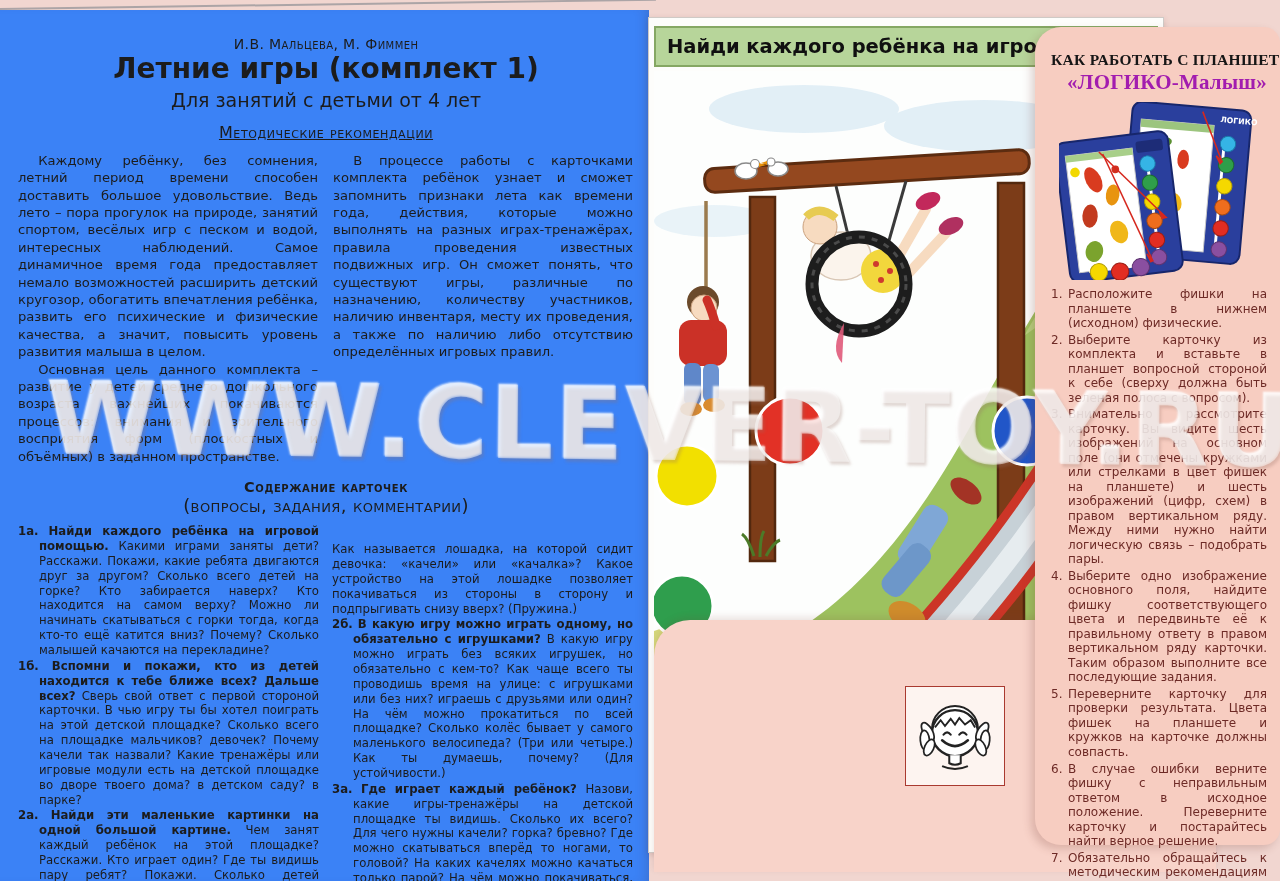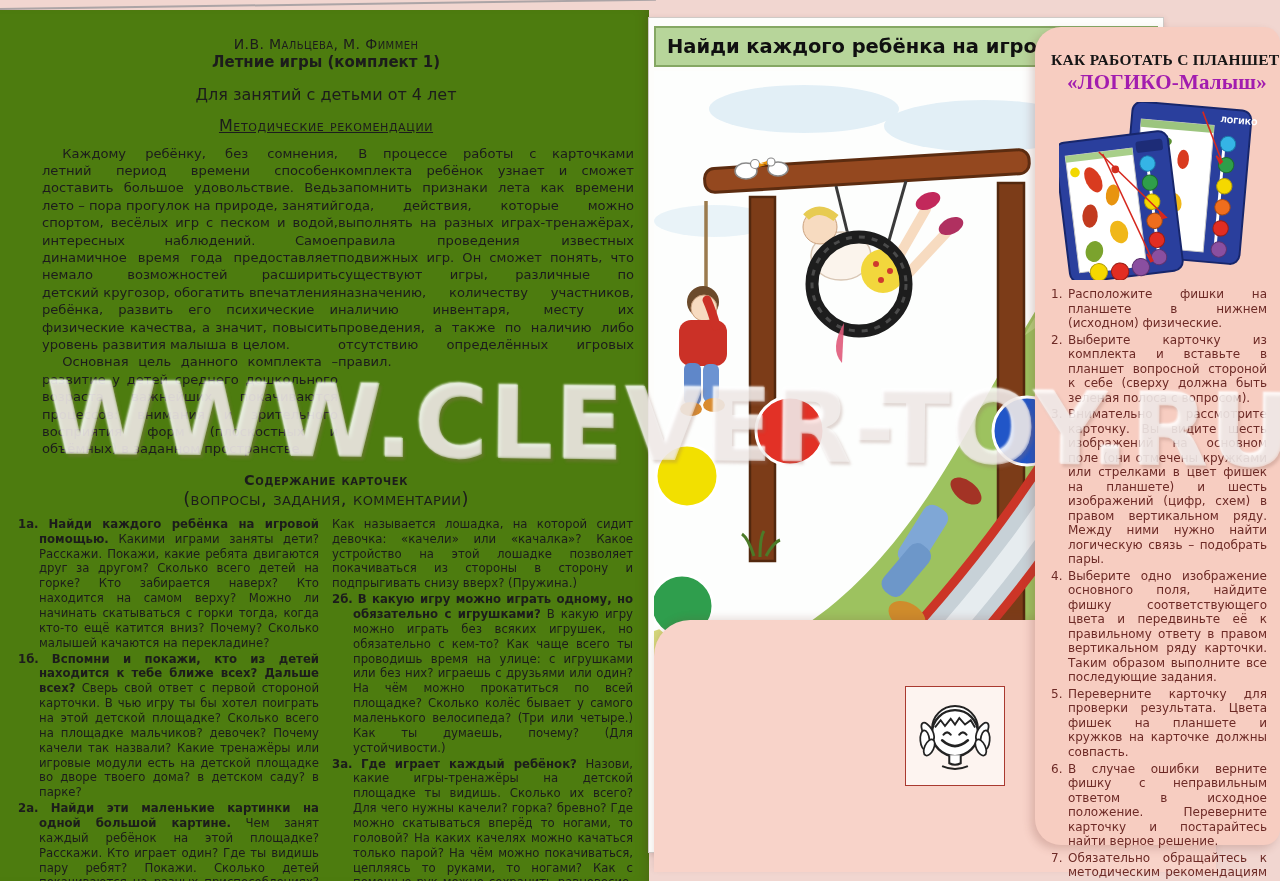--- a/index.html
+++ b/index.html
@@ -4,43 +4,43 @@
 <style>
   html,body{margin:0;padding:0;background:#e9d2cc;}
   .scene{
     position:relative;width:1280px;height:881px;overflow:hidden;
     background:#f1d6d0;
     font-family:"DejaVu Sans","Liberation Sans",sans-serif;
     color:#1c1c1c;
   }
   
   .left-page{
-    position:absolute;left:0;top:10px;width:649px;height:871px;background:#4d7c0f;
+    position:absolute;left:0;top:10px;width:649px;height:871px;background:#3b82f6;
     box-shadow:inset -10px 0 14px -10px rgba(70,40,40,.25);
   }
   .page-top-edge{
     position:absolute;left:-4px;top:-2px;width:660px;height:2px;background:#aba4a6;
     transform:rotate(-0.8deg);transform-origin:left center;
   }
   .page-inner{padding:26px 15px 0 18px;}
   .doc-header{text-align:center;margin-bottom:10px;}
   .authors{font-size:14px;font-variant:small-caps;letter-spacing:.4px;margin-bottom:2px;}
-  .doc-title{font-size:15px;font-weight:bold;line-height:1.1;}
-  .doc-subtitle{font-size:16px;margin-top:14px;}
+  .doc-title{font-size:28px;font-weight:bold;line-height:1.1;}
+  .doc-subtitle{font-size:19px;margin-top:4px;}
   .section-heading{font-size:16px;font-variant:small-caps;letter-spacing:.6px;margin-top:12px;font-weight:500;text-decoration:underline;}
-  .intro{display:flex;margin-left:24px;}
+  .intro{display:flex;gap:15px;}
   .intro-col{width:300px;font-size:13.1px;line-height:1.33;text-align:justify;}
   .intro-col p{margin:0;text-indent:1.55em;}
   .contents-heading{text-align:center;font-size:14.5px;font-variant:small-caps;letter-spacing:.6px;margin-top:14px;font-weight:600;}
   .contents-subheading{text-align:center;font-size:18px;font-variant:small-caps;letter-spacing:.4px;margin-bottom:8px;}
   .items{display:flex;gap:13px;}
   .items-col{width:301px;font-size:11.7px;line-height:1.27;}
   .item{padding-left:21px;text-indent:-21px;text-align:justify;margin-bottom:1px;}
   .item .num,.item .lead{font-weight:bold;}
-  .cont-par{text-align:justify;margin-bottom:1px;}
+  .cont-par{text-align:justify;margin-bottom:1px;margin-top:18px;}
   
   .card{
     position:absolute;left:648px;top:17px;width:514px;height:834px;background:#fdfdfb;
     border:1px solid #cfcac6;box-shadow:0 2px 6px rgba(90,50,50,.18);
   }
   .card-title-bar{
     position:absolute;left:5px;top:8px;right:5px;height:41px;
     background:#b7d59a;border:2px solid #85a763;box-sizing:border-box;
     display:flex;align-items:center;padding:0 11px;
     font-weight:bold;font-size:19.5px;color:#101010;

